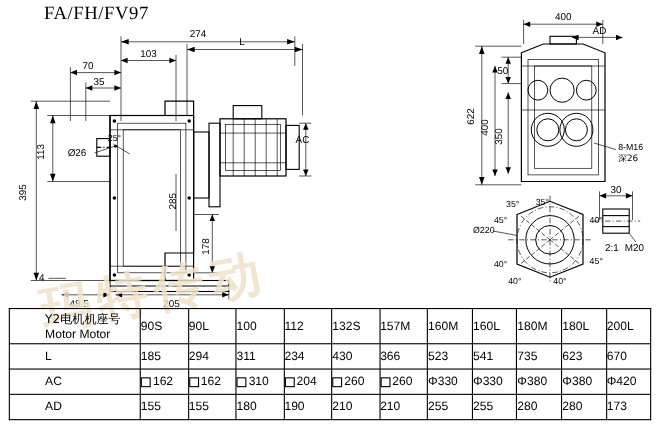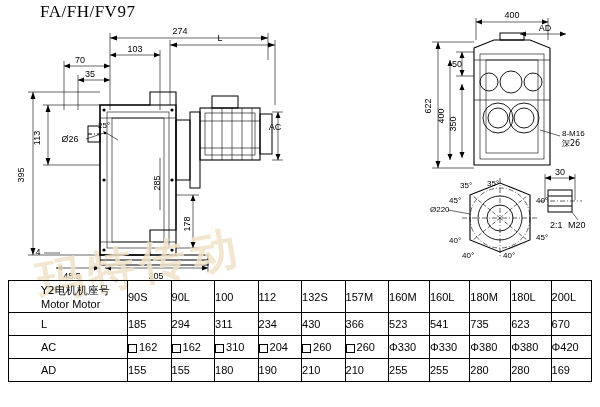--- a/index.html
+++ b/index.html
@@ -373,18 +373,18 @@
       <td>155</td>
       <td>155</td>
       <td>180</td>
       <td>190</td>
       <td>210</td>
       <td>210</td>
       <td>255</td>
       <td>255</td>
       <td>280</td>
       <td>280</td>
-      <td>169</td>
+      <td>173</td>
     </tr>
   </tbody>
     </table>
 
 </div>
 
 </body></html>

